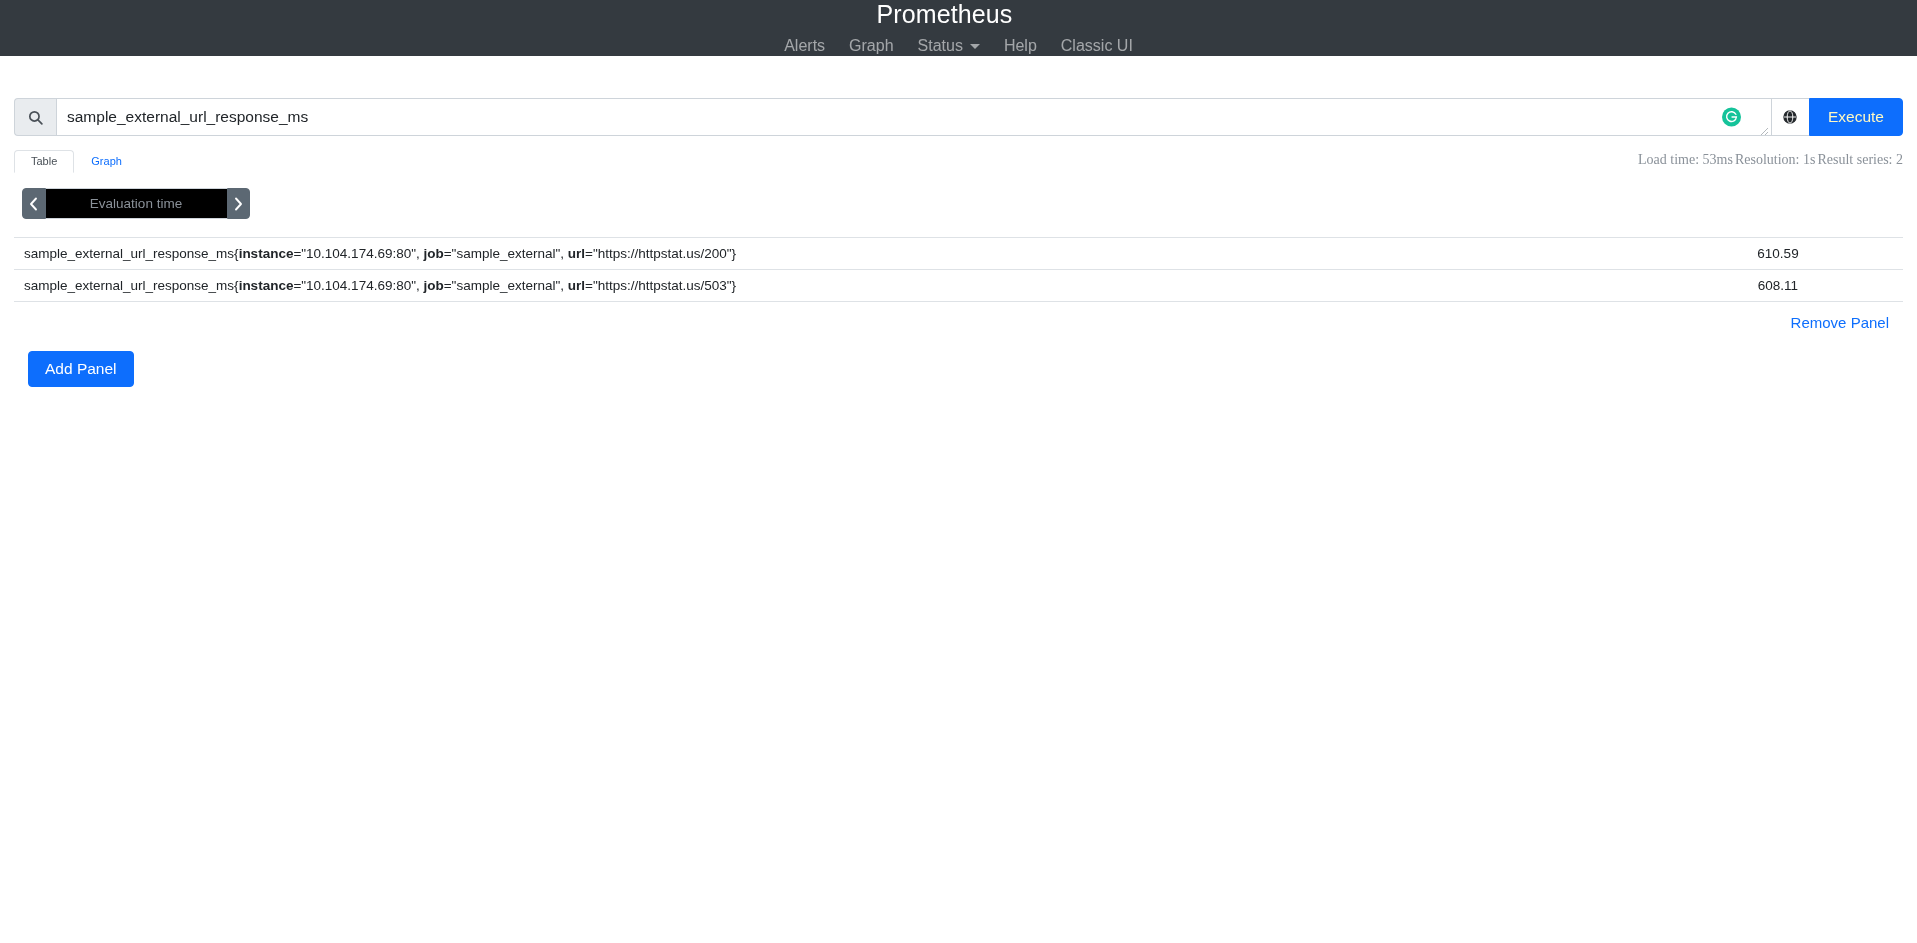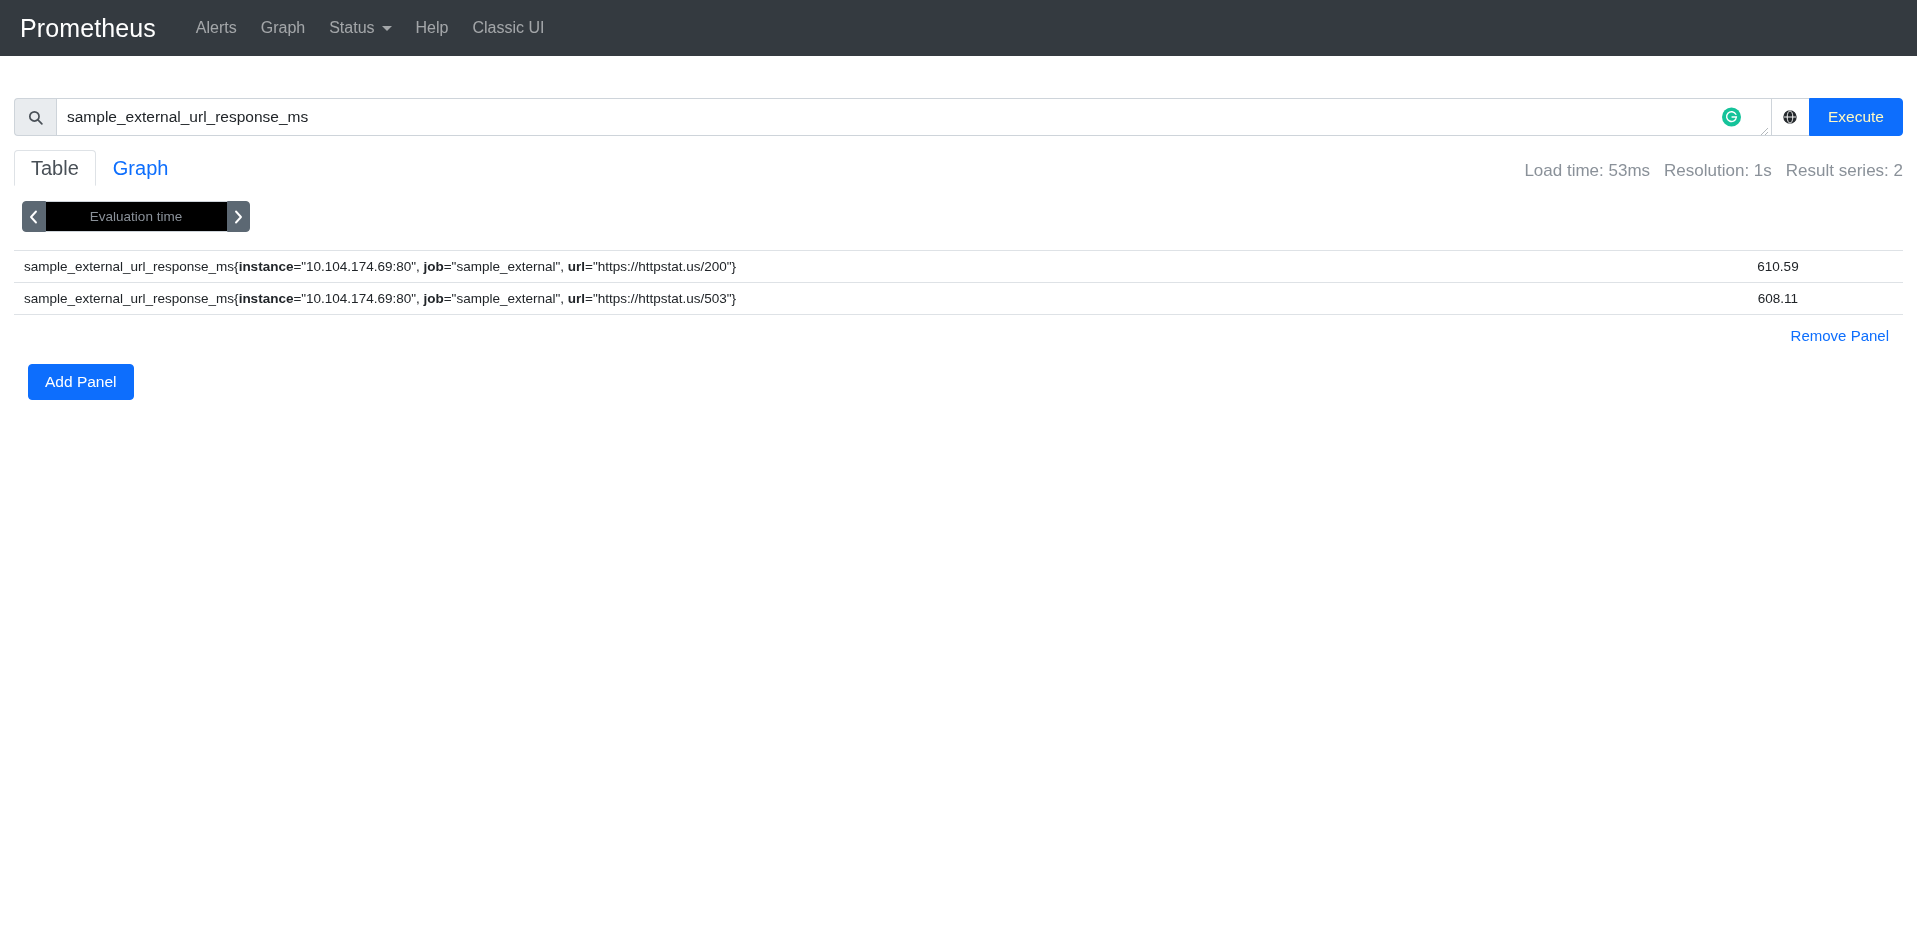--- a/index.html
+++ b/index.html
@@ -13,20 +13,21 @@
     overflow: hidden;
   }
 
   
   .navbar {
     height: 56px;
     background: #343a40;
     display: flex;
     align-items: center;
     padding: 0 20px;
+    flex-direction: column;
   }
   .brand {
     color: #ffffff;
     font-size: 25px;
     font-weight: 400;
     margin-right: 28px;
     letter-spacing: .1px;
     cursor: pointer;
   }
   .nav-links { display: flex; align-items: center; gap: 0; }
@@ -184,21 +185,21 @@
     margin: 14px 14px 0 14px;
     position: relative;
     display: flex;
     align-items: flex-end;
   }
   .tabs {
     display: flex;
     align-items: flex-end;
   }
   .tab {
-    font-size: 20px;
+    font-size: 11px;
     padding: 3px 16px;
     cursor: pointer;
     border: 1px solid transparent;
     border-radius: 4px 4px 0 0;
     margin-bottom: -1px;
     line-height: 1.4;
   }
   .tab.active {
     color: #495057;
     background: #fff;
@@ -207,25 +208,26 @@
   .tab.inactive { color: #0d6efd; }
   .tabs-underline {
     position: absolute;
     left: 0; right: 0; bottom: 0;
     border-bottom: 1px solid #dee2e6;
     z-index: -1;
   }
   .meta {
     margin-left: auto;
     display: flex;
-    gap: 14px;
-    font-size: 17px;
+    gap: 2px;
+    font-size: 14px;
     color: #8a9199;
     padding-bottom: 4px;
     white-space: nowrap;
+    font-family: Liberation Serif, serif;
   }
 
   
   .panel-body { padding: 0 14px; }
 
   .eval-group {
     display: flex;
     align-items: stretch;
     width: 228px;
     height: 31px;

